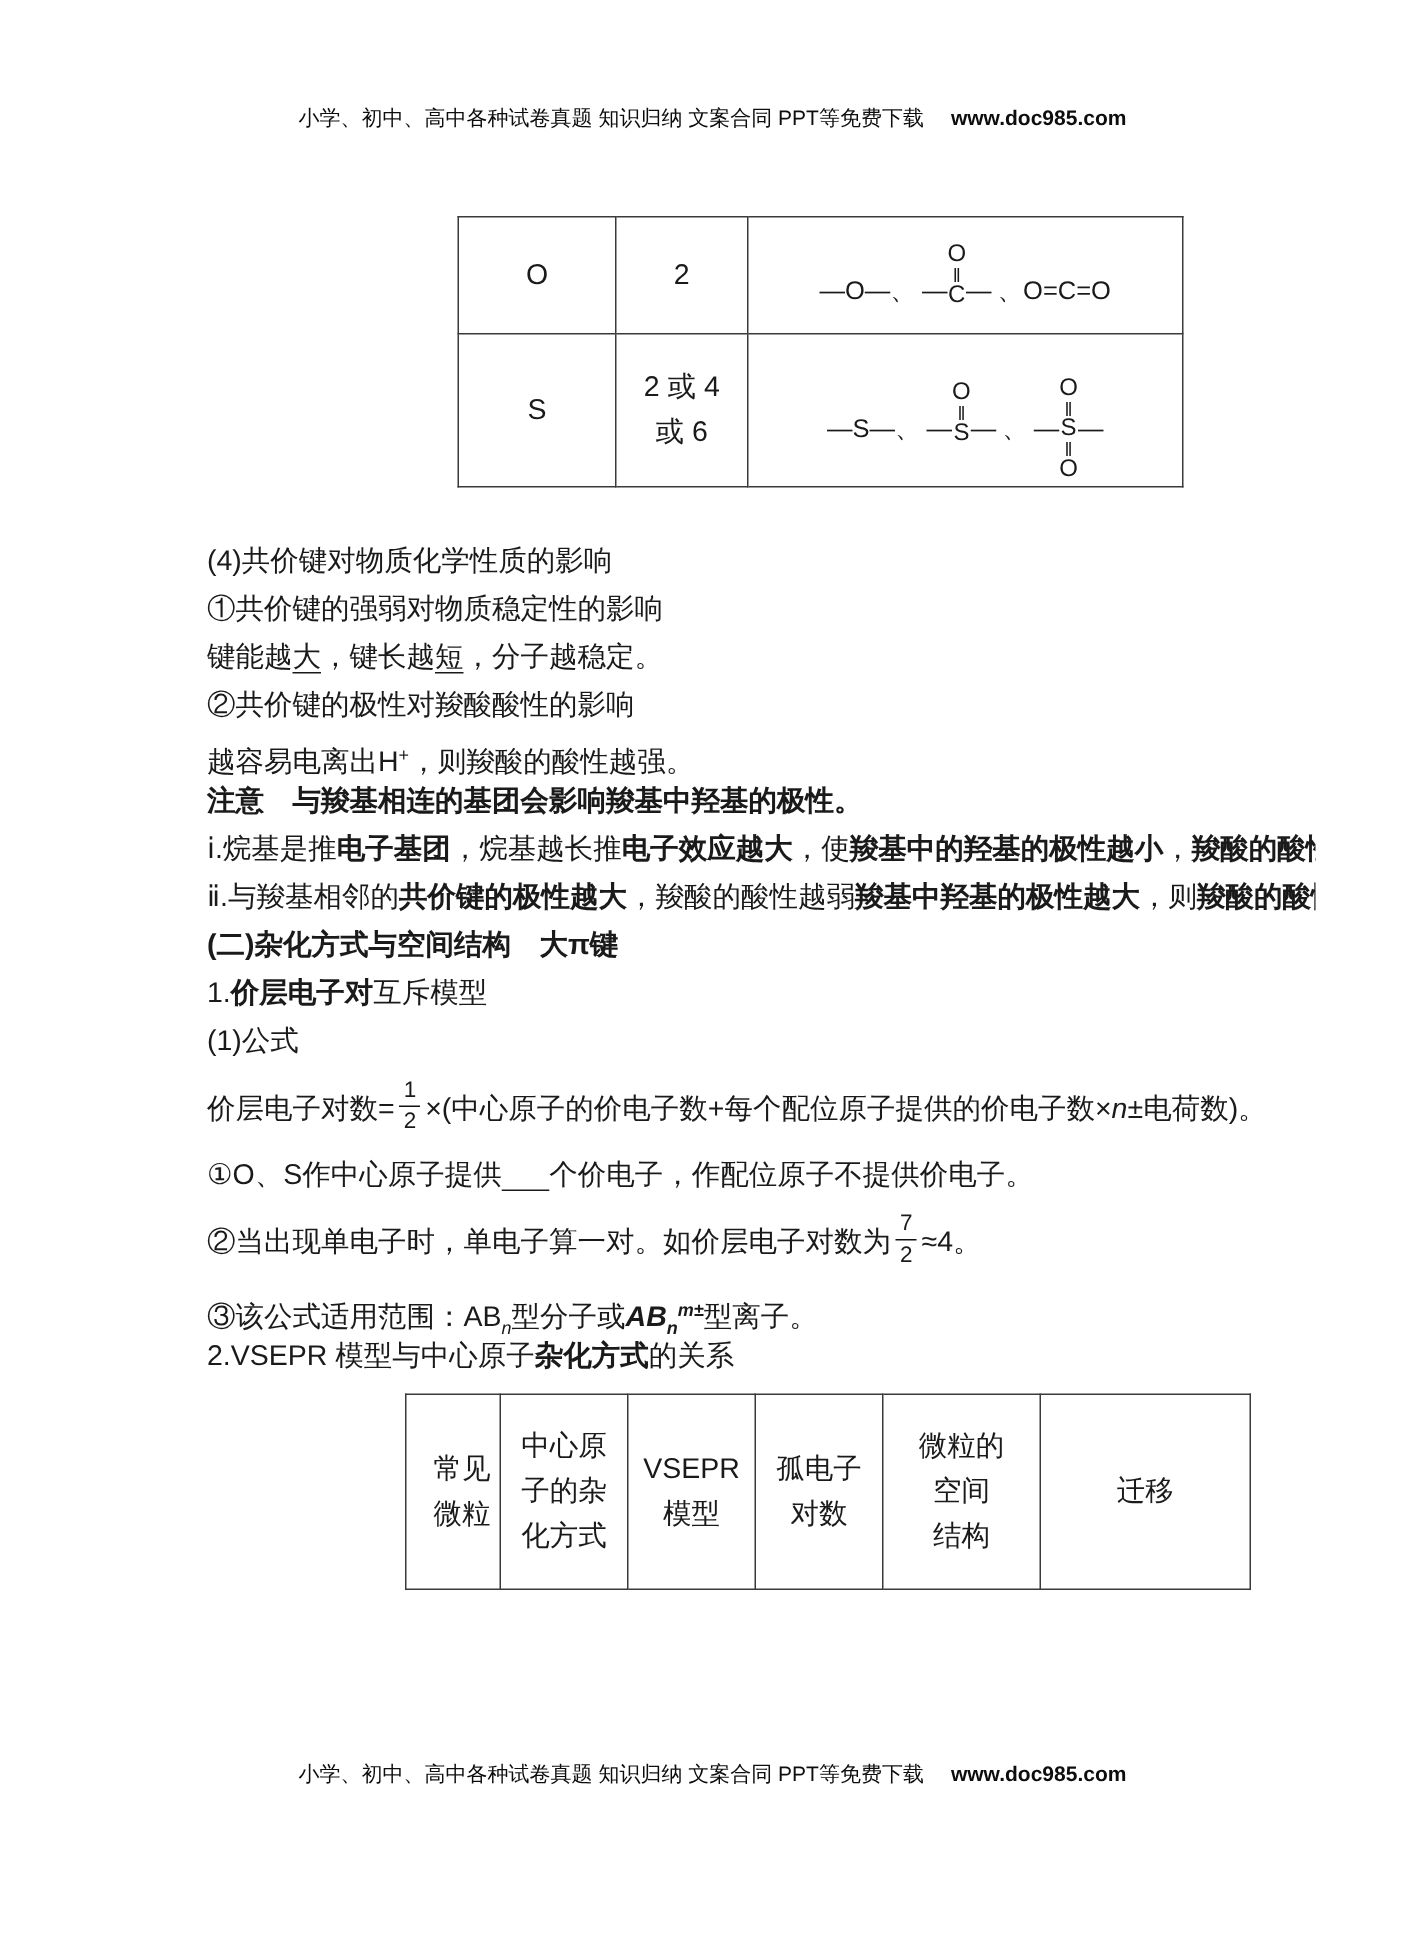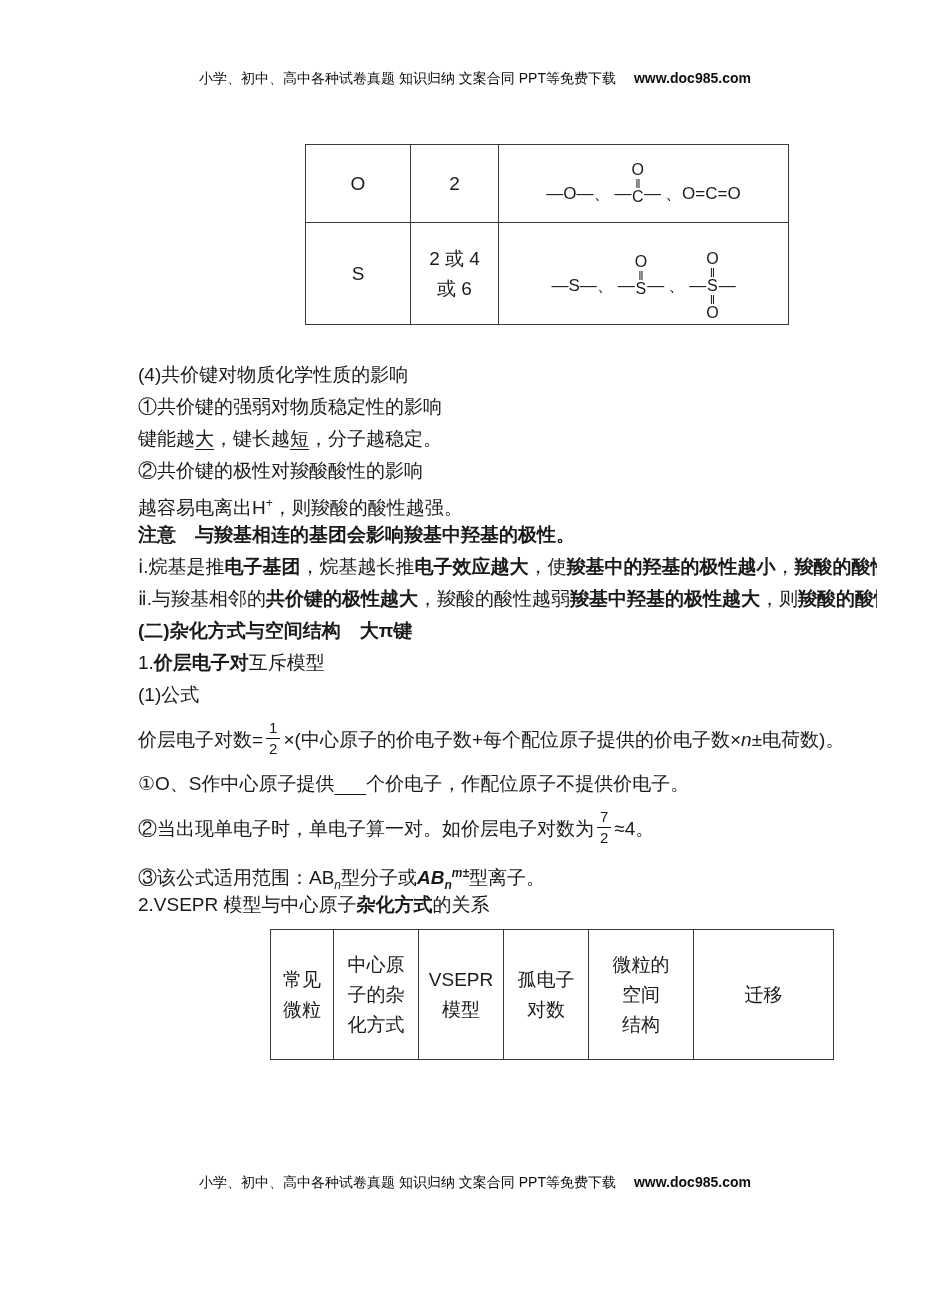--- a/index.html
+++ b/index.html
@@ -37,21 +37,21 @@
   sup.c-red{font-size:11px;letter-spacing:-1px}
   .frac{display:inline-flex;flex-direction:column;align-items:center;vertical-align:middle;
         line-height:1;font-size:15px;margin:0 3px;position:relative;top:-2px}
   .frac .fnum{border-bottom:1.3px solid #111;padding:0 3px 2px;line-height:1.1}
   .frac .fden{padding-top:2px;line-height:1.1}
 
   
   .vsepr-table{border-collapse:collapse;table-layout:fixed;width:563px;margin:8px 0 0 132px}
   .vsepr-table th,.vsepr-table td{border:1px solid #3a3a3a;font-size:19px;font-weight:400;vertical-align:middle;padding:4px 6px}
   .vsepr-table th{text-align:center;white-space:pre-line;line-height:30px;height:130px}
-  .vsepr-table th.left{text-align:center}
+  .vsepr-table th.left{text-align:right}
   .vsepr-table td{height:62px;text-align:left}
   .vsepr-table td sub,.vsepr-table td sup{font-size:13px}
   col.v1{width:63px}col.v2{width:85px}col.v3{width:85px}col.v4{width:85px}col.v5{width:105px}col.v6{width:140px}
 </style>
 </head>
 <body>
 
 <div class="page">
 
   <div class="header">

